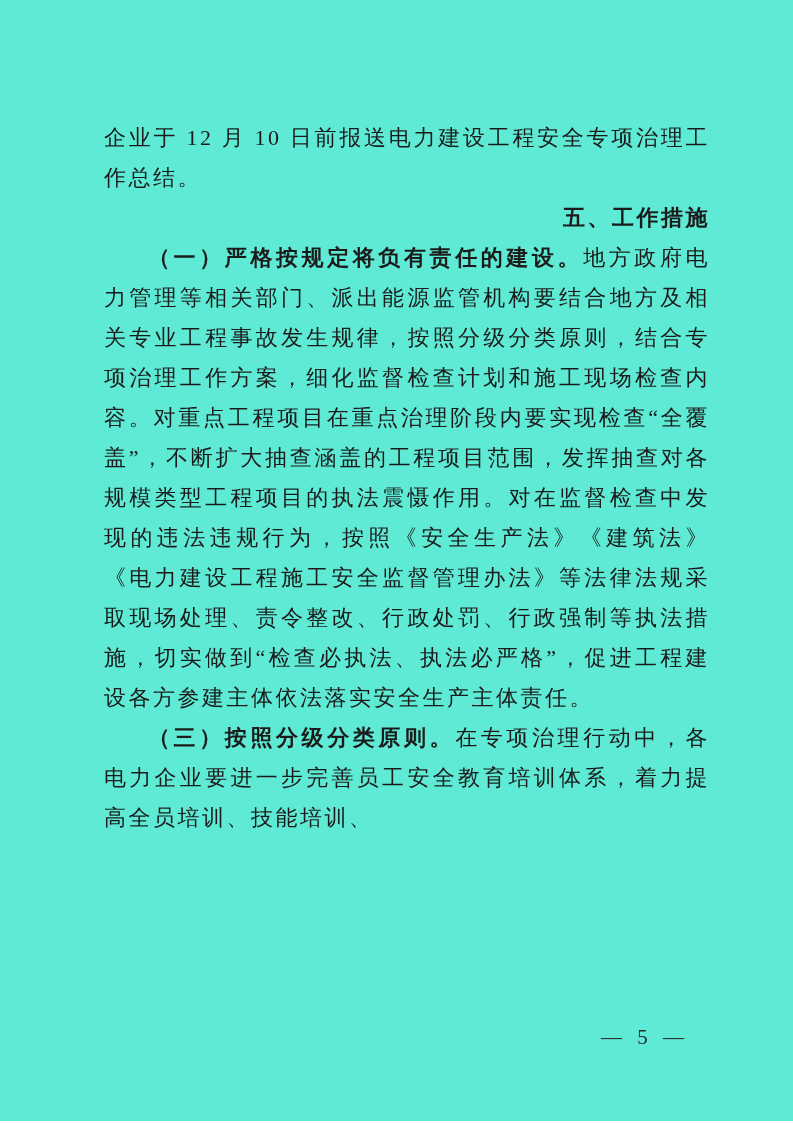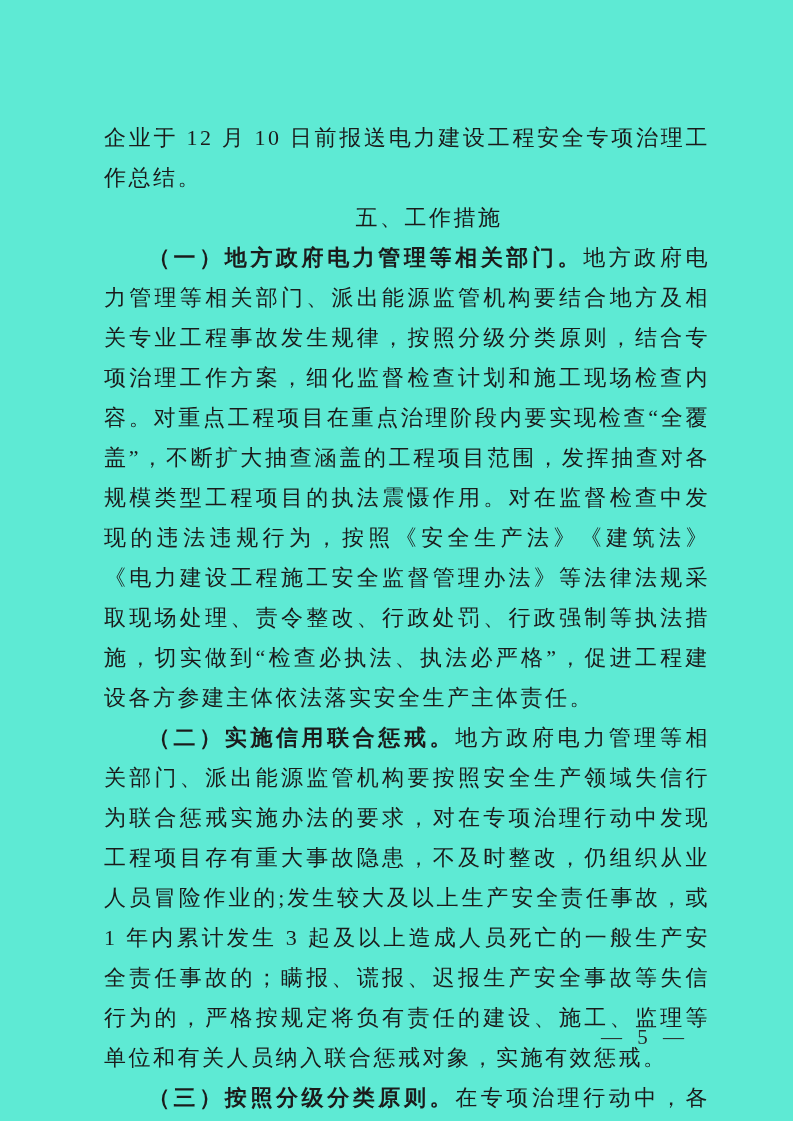--- a/index.html
+++ b/index.html
@@ -29,23 +29,23 @@
     }
     .para {
       margin: 0;
       padding: 0;
       text-indent: 2em;
     }
     .para.continuation {
       text-indent: 0;
     }
     .para.heading {
-      font-weight: normal;
+      font-weight: bold;
       text-indent: 2em;
-      text-align: center;
+      text-align: right;
     }
     .para b {
       font-weight: bold;
     }
     .page-number {
       position: absolute;
       top: 1022px;
       right: 104px;
       font-size: 21px;
       line-height: 30px;
@@ -54,18 +54,17 @@
       white-space: nowrap;
     }
   </style>
 </head>
 <body>
 
 <div class="page">
   <div class="content">
       <p class="para continuation"><span>企业于 12 月 10 日前报送电力建设工程安全专项治理工作总结。</span></p>
       <p class="para heading"><span>五、工作措施</span></p>
-      <p class="para item"><b>（一）地方政府电力管理等相关部门。</b><span>地方政府电力管理等相关部门、派出能源监管机构要结合地方及相关专业工程事故发生规律，按照分级分类原则，结合专项治理工作方案，细化监督检查计划和施工现场检查内容。对重点工程项目在重点治理阶段内要实现检查“全覆盖”，不断扩大抽查涵盖的工程项目范围，发挥抽查对各规模类型工程项目的执法震慑作用。对在监督检查中发现的违法违规行为，按照《安全生产法》《建筑法》《电力建设工程施工安全监督管理办法》等法律法规采取现场处理、责令整改、行政处罚、行政强制等执法措施，切实做到“检查必执法、执法必严格”，促进工程建设各方参建主体依法落实安全生产主体责任。</span></p>
-      <p class="para item"><b>（二）实施信用联合惩戒。</b><span>地方政府电力管理等相关部门、派出能源监管机构要按照安全生产领域失信行为联合惩戒实施办法的要求，对在专项治理行动中发现工程项目存有重大事故隐患，不及时整改，仍组织从业人员冒险作业的;发生较大及以上生产安全责任事故，或 1 年内累计发生 3 起及以上造成人员死亡的一般生产安全责任事故的；瞒报、谎报、迟报生产安全事故等失信行为的，严格按规定将负有责任的建设、施工、监理等单位和有关人员纳入联合惩戒对象，实施有效惩戒。</span></p>
+      <p class="para item"><b>（一）严格按规定将负有责任的建设。</b><span>地方政府电力管理等相关部门、派出能源监管机构要结合地方及相关专业工程事故发生规律，按照分级分类原则，结合专项治理工作方案，细化监督检查计划和施工现场检查内容。对重点工程项目在重点治理阶段内要实现检查“全覆盖”，不断扩大抽查涵盖的工程项目范围，发挥抽查对各规模类型工程项目的执法震慑作用。对在监督检查中发现的违法违规行为，按照《安全生产法》《建筑法》《电力建设工程施工安全监督管理办法》等法律法规采取现场处理、责令整改、行政处罚、行政强制等执法措施，切实做到“检查必执法、执法必严格”，促进工程建设各方参建主体依法落实安全生产主体责任。</span></p>
       <p class="para item"><b>（三）按照分级分类原则。</b><span>在专项治理行动中，各电力企业要进一步完善员工安全教育培训体系，着力提高全员培训、技能培训、</span></p>
     </div>
   <div class="page-number">— 5 —</div>
 </div>
 
 </body></html>

